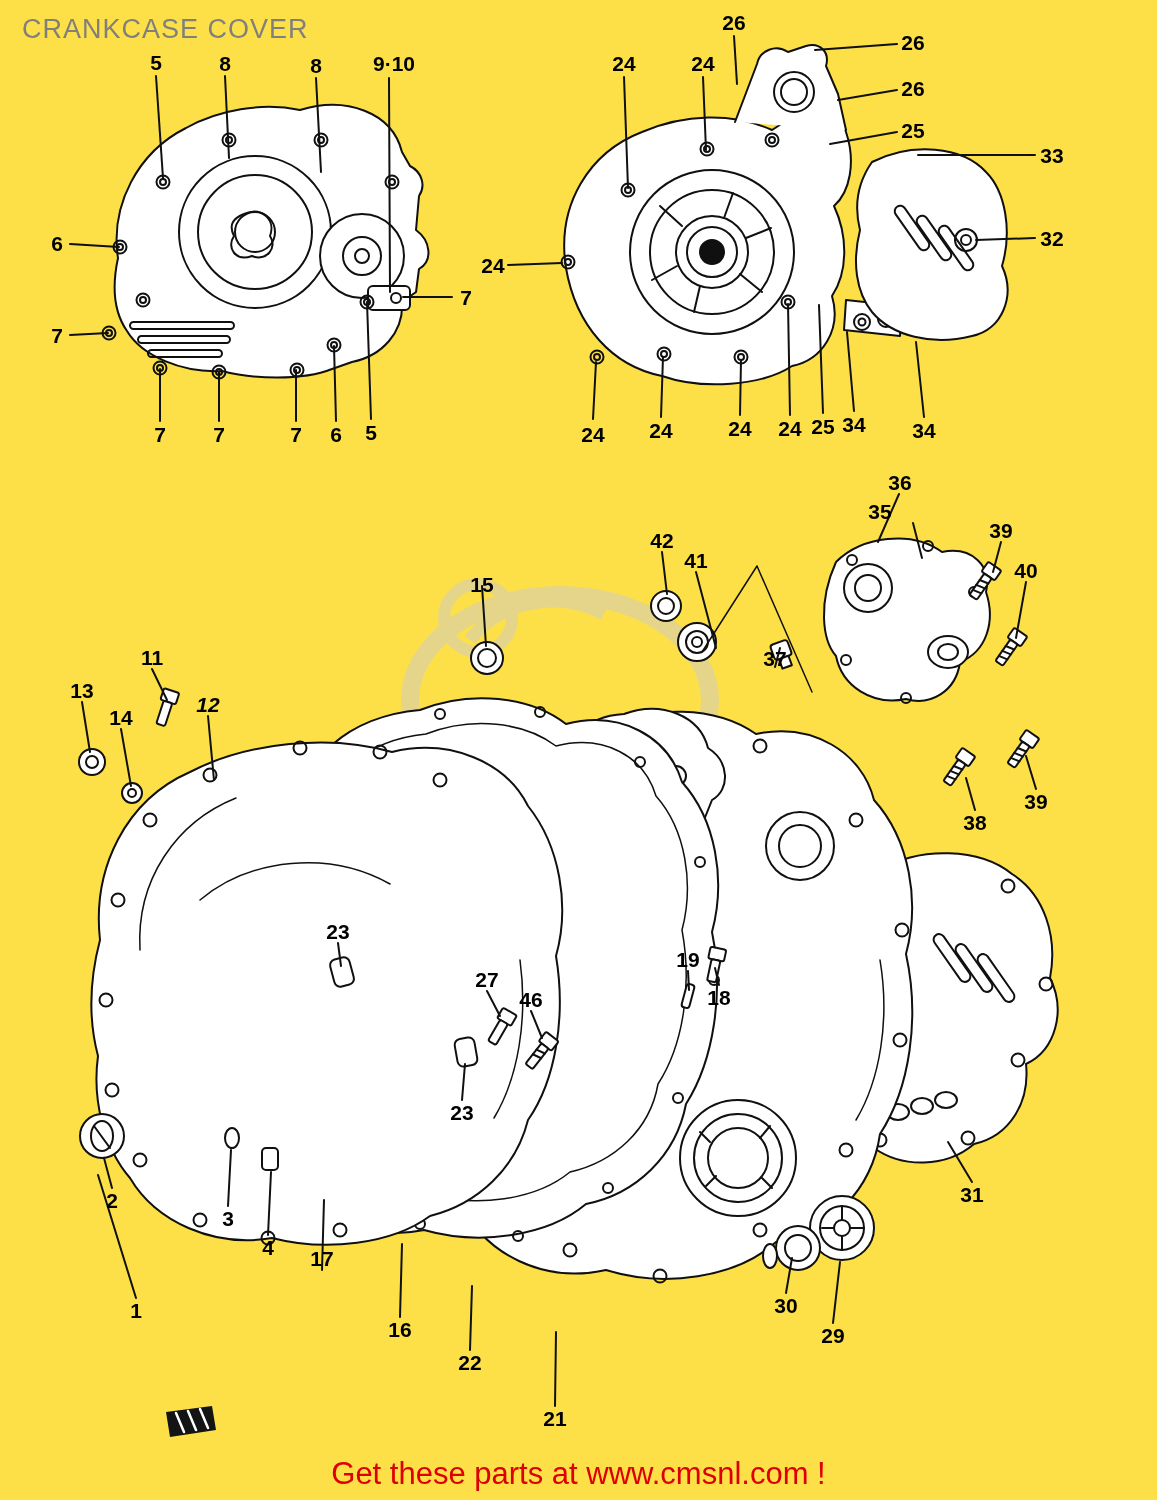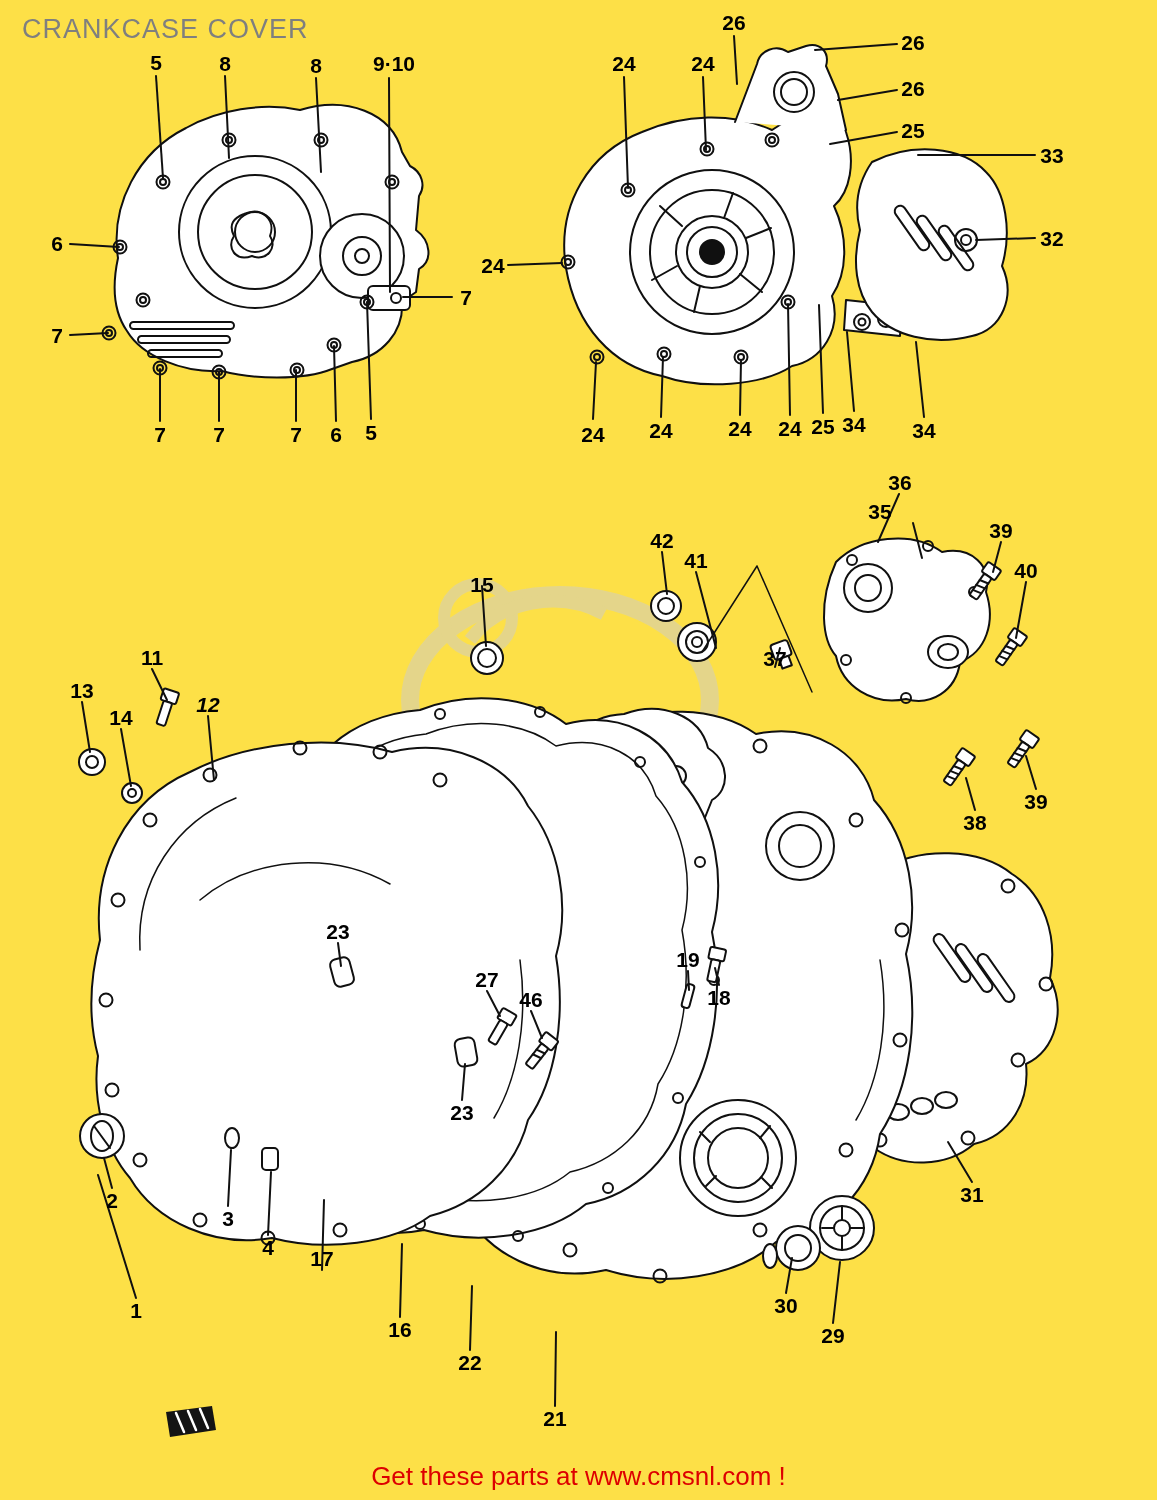--- a/index.html
+++ b/index.html
@@ -24,21 +24,21 @@
     font-weight:bold;
     font-size:21px;
     color:#000;
     white-space:nowrap;
     cursor:pointer;
     line-height:1;
   }
   .footer{
     position:absolute;left:0;right:0;bottom:8px;
     text-align:center;
-    font-size:26px;
+    font-size:31px;
     color:var(--color-footer_link,#dd0000);
     z-index:6;
     cursor:pointer;
   }
 </style>
 </head>
 <body>
 
 <div class="page" id="page" style="--color-title_text: #7f7f7f; --color-footer_link: #dd0000; --color-diagram_line: #101010; --color-watermark: #cccccc;">
 

